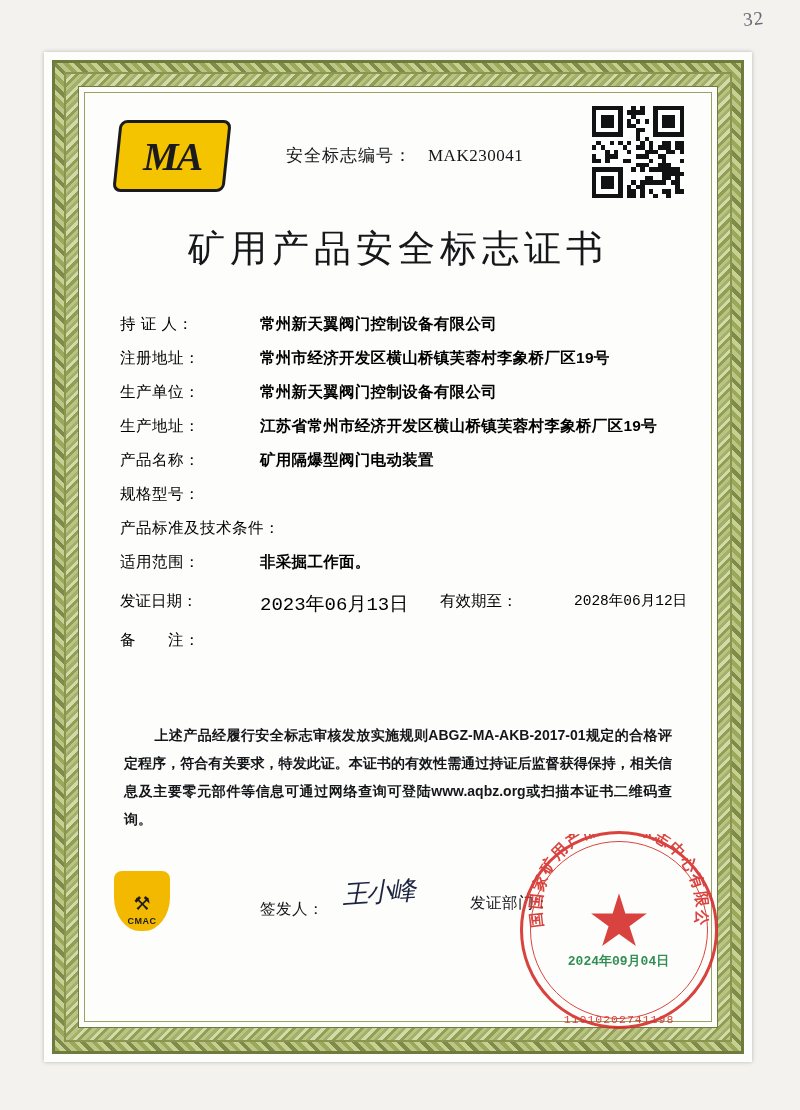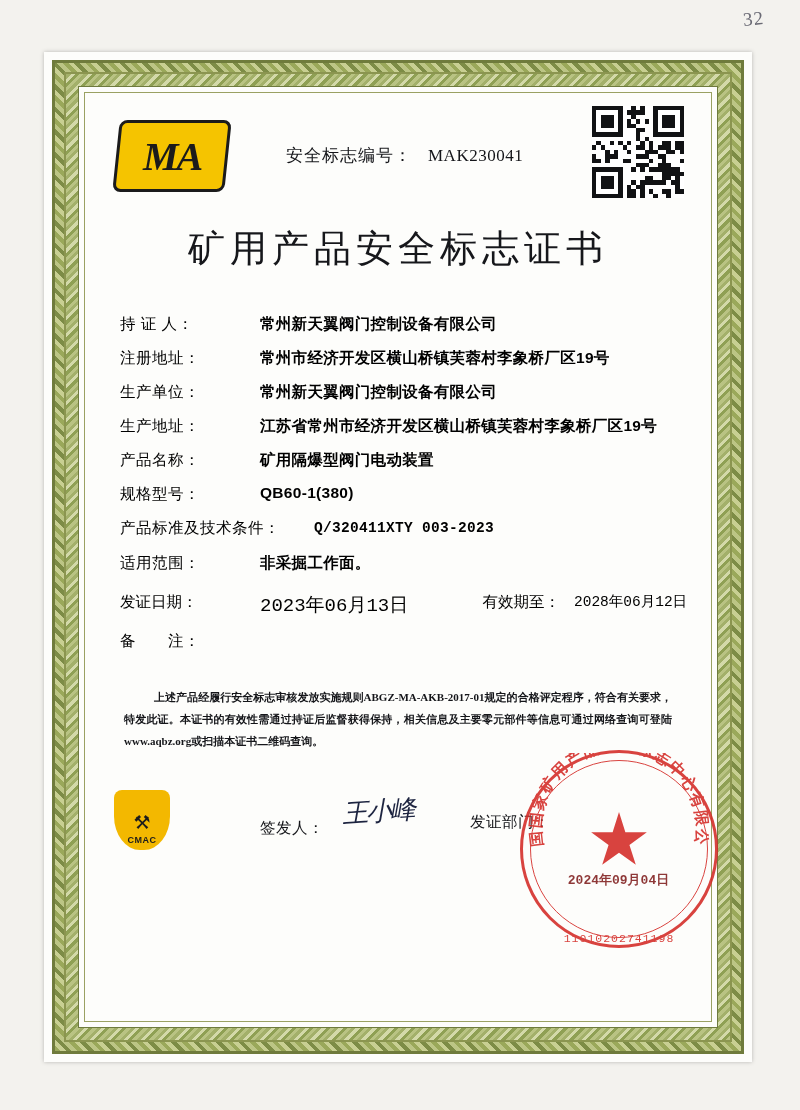--- a/index.html
+++ b/index.html
@@ -182,34 +182,34 @@
   .std-line { display: block; line-height: 1.5; }
 
   .row.dates { margin-top: 18px; }
   .row.dates .d-label { width: 140px; flex: 0 0 140px; }
   .row.dates .d-val {
     width: 180px;
     flex: 0 0 180px;
     font-family: "Liberation Mono", monospace;
     font-size: 19px;
   }
-  .row.dates .e-label { width: 120px; flex: 0 0 120px; text-align: right; }
+  .row.dates .e-label { width: 120px; flex: 0 0 120px; }
   .row.dates .e-val {
     font-family: "Liberation Mono", monospace;
     font-size: 14.5px;
     padding-left: 14px;
   }
   .row.remark { margin-top: 6px; }
 
   
   .statement {
-    margin-top: 34px;
+    margin-top: 70px;
     padding: 0 34px 0 34px;
-    font-family: Liberation Serif, serif;
-    font-size: 11px;
+    font-family: Liberation Sans, sans-serif;
+    font-size: 14px;
     line-height: 2.0;
     color: #15161a;
     font-weight: bold;
     text-align: justify;
   }
   .statement .ind { display: inline-block; width: 30px; }
 
   
   .footer {
     position: relative;
@@ -318,21 +318,21 @@
     letter-spacing: 2px;
   }
   .seal .seal-date {
     position: absolute;
     left: 0;
     right: 1px;
     top: 118px;
     text-align: center;
     font-family: "Liberation Mono", monospace;
     font-size: 13px;
-    color: #7f1d1d;
+    color: #15803d;
     font-weight: bold;
   }
   .seal .seal-code {
     position: absolute;
     left: 0;
     right: 0;
     bottom: 0;
     text-align: center;
     font-family: "Liberation Mono", monospace;
     font-size: 11.5px;
@@ -831,27 +831,25 @@
           <div class="value">江苏省常州市经济开发区横山桥镇芙蓉村李象桥厂区19号</div>
         </div>
 
         <div class="row">
           <div class="label">产品名称：</div>
           <div class="value">矿用隔爆型阀门电动装置</div>
         </div>
 
         <div class="row">
           <div class="label">规格型号：</div>
-          <div class="value">QB60-1(380)</div>
         </div>
 
         <div class="row std">
           <div class="label">产品标准及技术条件：</div>
           <div class="value mono">
-            <span class="std-line">Q/320411XTY 003-2023</span>
           </div>
         </div>
 
         <div class="row">
           <div class="label">适用范围：</div>
           <div class="value">非采掘工作面。</div>
         </div>
 
         <div class="row dates">
           <div class="d-label">发证日期：</div>

